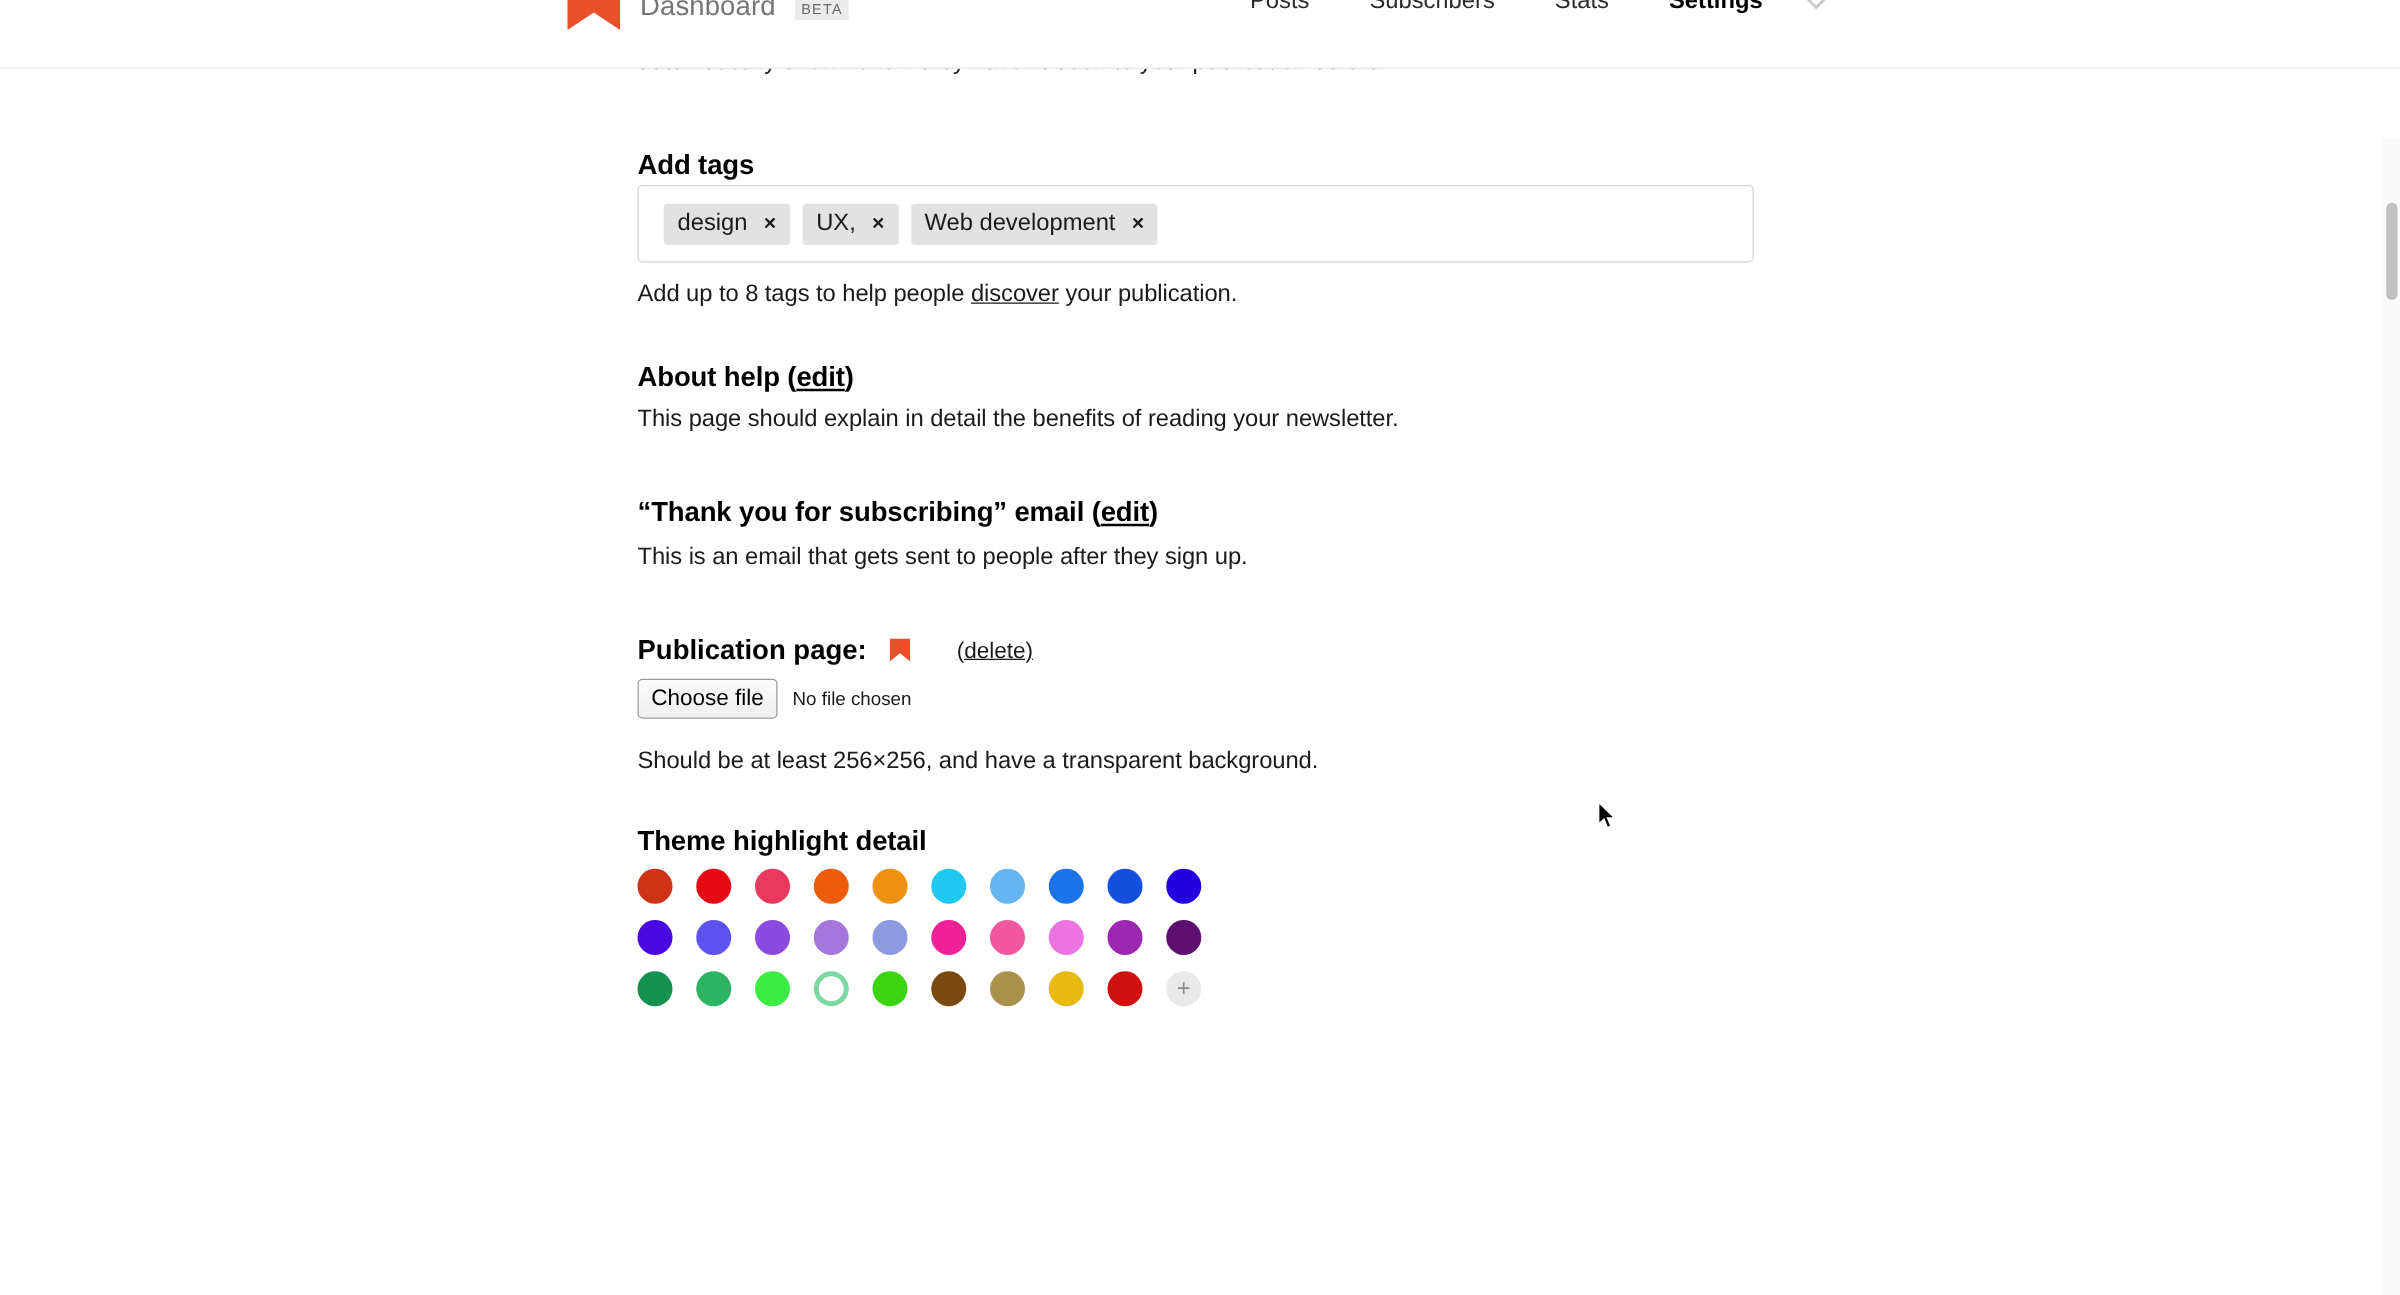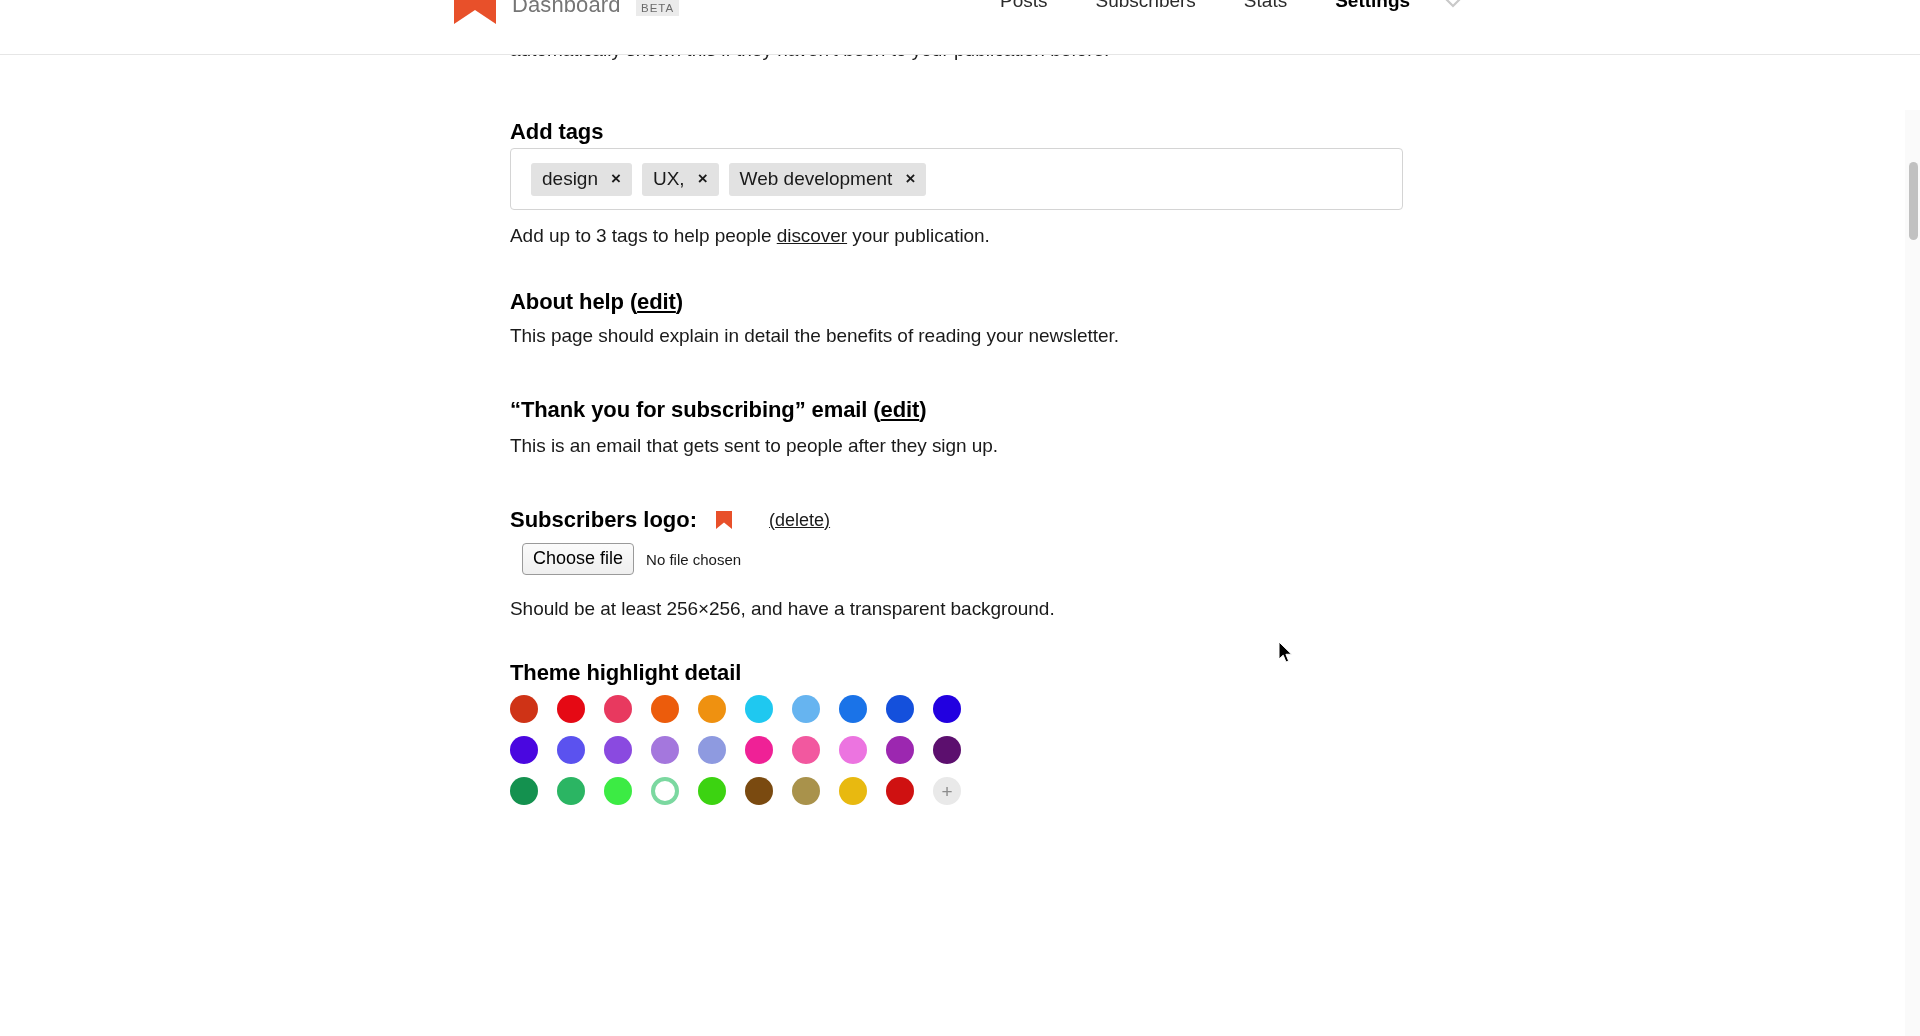--- a/index.html
+++ b/index.html
@@ -121,21 +121,21 @@
   
   .logo-row {
     position: absolute; left: 0; top: 452px;
     display: flex; align-items: center;
   }
   .logo-label { font-size: 22px; font-weight: 700; color: #000; }
   .logo-thumb { margin-left: 18px; width: 18px; height: 20px; }
   .logo-delete { margin-left: 36px; font-size: 18px; color: #1a1a1a; cursor: pointer; }
 
   .file-row {
-    position: absolute; left: 12px; top: 488px;
+    position: absolute; left: 0; top: 488px;
     display: flex; align-items: center;
   }
   .file-btn {
     font-family: "Liberation Sans", sans-serif;
     font-size: 18px; color: #000;
     background: linear-gradient(#fbfbfb,#efefef);
     border: 1px solid #9a9a9a; border-radius: 4px;
     padding: 4px 10px 5px 10px; cursor: pointer;
   }
   .file-name { margin-left: 12px; font-size: 15px; color: #1a1a1a; }
@@ -213,30 +213,30 @@
       <span class="tag">
         <span>UX,</span>
         <span class="tag-x">×</span>
       </span>
       <span class="tag">
         <span>Web development</span>
         <span class="tag-x">×</span>
       </span>
     </div>
 
-    <p class="section-sub tags-help"><span>Add up to 3 tags to help people </span><span class="ulink">discover</span><span> your publication.</span></p>
+    <p class="section-sub tags-help"><span>Add up to 8 tags to help people </span><span class="ulink">discover</span><span> your publication.</span></p>
 
     <h2 class="section-title about-title"><span>About help (</span><span class="ulink">edit</span><span>)</span></h2>
     <p class="section-sub about-sub">This page should explain in detail the benefits of reading your newsletter.</p>
 
     <h2 class="section-title ty-title"><span>“Thank you for subscribing” email (</span><span class="ulink">edit</span><span>)</span></h2>
     <p class="section-sub ty-sub">This is an email that gets sent to people after they sign up.</p>
 
     <div class="logo-row">
-      <span class="logo-label">Subscribers logo:</span>
+      <span class="logo-label">Publication page:</span>
       <span class="logo-thumb">
         <svg width="18" height="20" viewBox="0 0 18 20">
           <path d="M1 1 H17 V19 L9 12.5 L1 19 Z" fill="#e8502a"></path>
         </svg>
       </span>
       <span class="logo-delete ulink">(delete)</span>
     </div>
 
     <div class="file-row">
       <button class="file-btn">Choose file</button>

